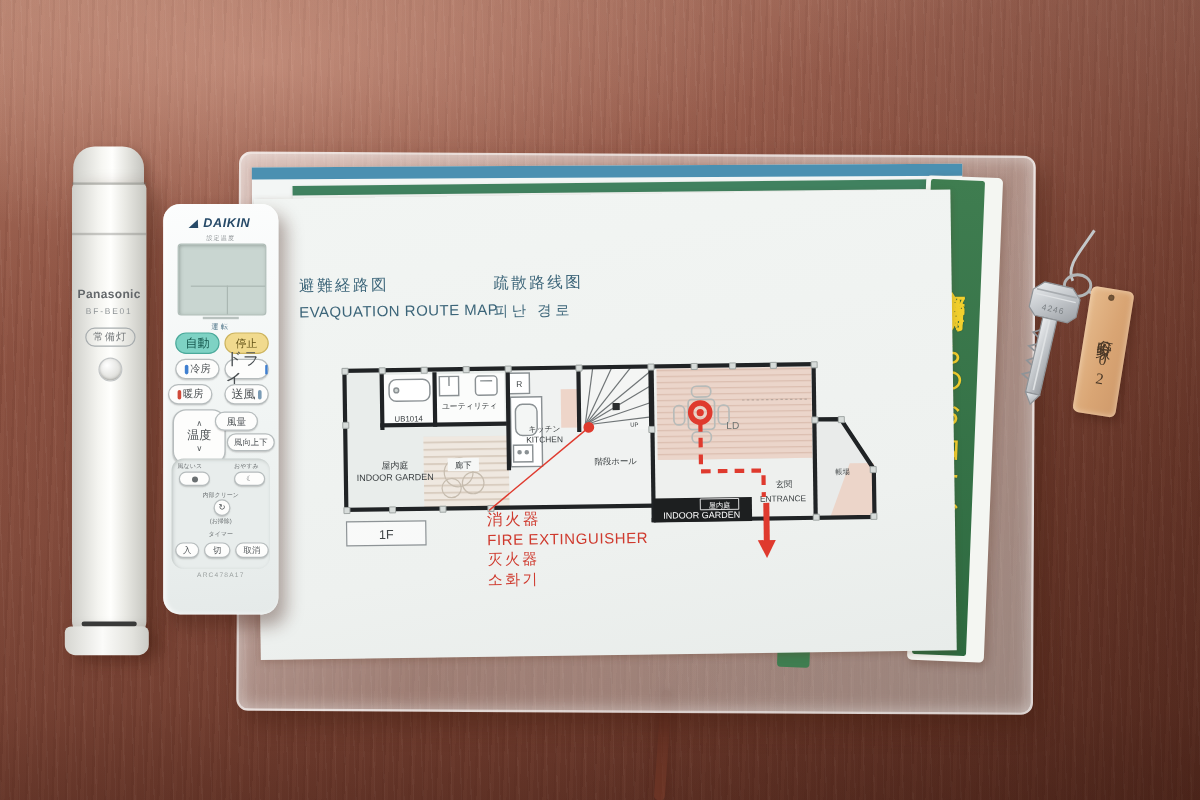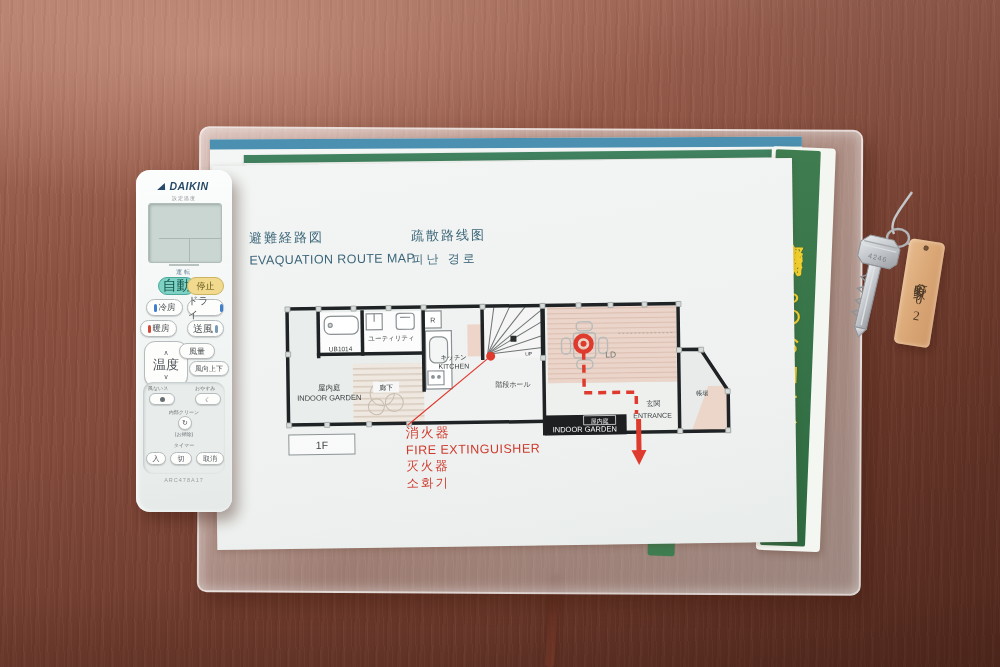--- a/index.html
+++ b/index.html
@@ -221,59 +221,77 @@
     </svg>
 
     <div class="ab" style="left:190px;top:262px;color:#cf3a2e;line-height:16.5px;">
       <div style="font-size:13px;letter-spacing:2px;">消火器</div>
       <div style="font-size:12.5px;letter-spacing:.5px;">FIRE EXTINGUISHER</div>
       <div style="font-size:12.5px;letter-spacing:2px;">灭火器</div>
       <div style="font-size:12.5px;letter-spacing:2px;">소화기</div>
     </div>
   </div>
 
+  <div class="ab" style="left:50px;top:118px;width:80px;height:440px;">
+    <div class="ab" style="left:11px;top:4px;width:59px;height:36px;border-radius:18px 18px 5px 5px;
+         background:linear-gradient(90deg,#cfcfca,#f6f6f2 40%,#fffffd 55%,#e6e6e1 75%,#c4c4bf);box-shadow:4px 3px 8px rgba(60,25,12,.3);"></div>
+    <div class="ab" style="left:10px;top:34px;width:62px;height:378px;border-radius:5px 5px 12px 12px;
+         background:linear-gradient(90deg,#cfcfca,#f4f4f0 35%,#fffffd 52%,#e8e8e3 72%,#c6c6c0);
+         box-shadow:9px 7px 16px rgba(60,25,12,.40);">
+      <div class="ab" style="left:0;top:0;width:62px;height:2px;background:rgba(110,110,105,.45);"></div>
+      <div class="ab" style="left:0;top:42px;width:62px;height:1.5px;background:rgba(130,130,125,.4);"></div>
+      <div class="ab ctr" style="left:0;top:88px;width:62px;font-size:10px;font-weight:bold;color:#63676a;letter-spacing:.3px;">Panasonic</div>
+      <div class="ab ctr" style="left:0;top:105px;width:62px;font-size:7px;color:#8f9496;letter-spacing:1.5px;">BF-BE01</div>
+      <div class="ab ctr" style="left:11px;top:121px;width:40px;height:14px;border:1.5px solid #a8adaf;border-radius:9px;font-size:8.5px;color:#75797b;letter-spacing:1px;">常備灯</div>
+      <div class="ab" style="left:22px;top:146px;width:18px;height:18px;border-radius:50%;
+           background:radial-gradient(circle at 35% 30%,#ffffff,#dededa 70%,#c9c9c5);border:1px solid #c2c5c6;box-shadow:inset 0 -1px 2px rgba(120,120,115,.5);"></div>
+      <div class="ab" style="left:8px;top:366px;width:46px;height:4px;background:#3a3c3c;border-radius:2px;"></div>
+    </div>
+    <div class="ab" style="left:4px;top:404px;width:70px;height:24px;border-radius:5px 5px 9px 9px;
+         background:linear-gradient(90deg,#d6d6d1,#fbfbf9 45%,#e3e3de 80%,#cbcbc6);box-shadow:8px 5px 12px rgba(60,25,12,.40);"></div>
+  </div>
 
   <div class="ab" style="left:136px;top:170px;width:96px;height:342px;border-radius:14px;
        background:linear-gradient(175deg,#fcfdfd,#f0f4f3 55%,#e5eae9);box-shadow:6px 9px 14px rgba(60,25,15,.38), inset 2px 0 4px rgba(255,255,255,.8);">
     <div class="ab ctr" style="left:0;top:10px;width:96px;color:#274a68;">
       <span style="display:inline-block;width:0;height:0;border-left:4px solid transparent;border-right:4px solid transparent;border-bottom:7px solid #274a68;transform:skewX(-28deg);margin-right:2px;"></span>
       <span style="font-size:10.5px;font-weight:bold;font-style:italic;letter-spacing:.5px;">DAIKIN</span>
     </div>
     <div class="ab ctr" style="left:0;top:25px;width:96px;font-size:5px;color:#8a8f92;letter-spacing:1px;">設定温度</div>
     <div class="ab" style="left:12px;top:33px;width:72px;height:58px;background:#c9d6d1;
          border:1px solid #b0bdb8;border-radius:3px;box-shadow:inset 1px 1px 3px rgba(90,100,96,.4);">
       <div class="ab" style="left:10px;top:34px;width:62px;height:1px;background:#aab7b2;"></div>
       <div class="ab" style="left:40px;top:34px;width:1px;height:24px;background:#aab7b2;"></div>
     </div>
     <div class="ab" style="left:33px;top:94px;width:30px;height:2px;background:#b9c2bf;"></div>
     <div class="ab ctr" style="left:0;top:98px;width:96px;font-size:6px;color:#5a7d90;letter-spacing:2px;">運転</div>
 
-    <div class="ab ctr" style="left:10px;top:107px;width:35px;height:16px;background:#7ed2c4;border:1px solid #4aa99a;border-radius:9px;font-size:14px;color:#14564c;margin-left:12px;">自動</div>
+    <div class="ab ctr" style="left:10px;top:107px;width:35px;height:16px;background:#7ed2c4;border:1px solid #4aa99a;border-radius:9px;font-size:10px;color:#14564c;">自動</div>
     <div class="ab ctr" style="left:51px;top:107px;width:35px;height:16px;background:#f1da8e;border:1px solid #cdb45e;border-radius:9px;font-size:9px;color:#5f4f14;text-align:center;">停止</div>
 
     <div class="ab pill" style="left:10px;top:129px;width:35px;height:15px;font-size:8.5px;">
       <span style="width:3px;height:8px;background:#3f7fd0;border-radius:2px;margin-right:2px;"></span>
       <span>冷房</span>
     </div>
-    <div class="ab pill" style="left:51px;top:129px;width:35px;height:15px;font-size:10px;">
+    <div class="ab pill" style="left:51px;top:129px;width:35px;height:15px;font-size:14px;">
       <span>ドライ</span>
       <span style="width:3px;height:8px;background:#3f7fd0;border-radius:2px;margin-left:2px;"></span>
     </div>
     <div class="ab pill" style="left:4px;top:150px;width:35px;height:15px;font-size:8.5px;">
       <span style="width:3px;height:8px;background:#d04a3a;border-radius:2px;margin-right:2px;"></span>
       <span>暖房</span>
     </div>
     <div class="ab pill" style="left:51px;top:150px;width:35px;height:15px;font-size:10px;">
       <span>送風</span>
       <span style="width:3px;height:8px;background:#7a9bb5;border-radius:2px;margin-left:2px;"></span>
     </div>
 
     <div class="ab pill" style="left:8px;top:171px;width:42px;height:44px;border-radius:11px;flex-direction:column;line-height:1;">
       <span style="font-size:7px;color:#5a5f62;">∧</span>
-      <span style="font-size:13px;margin:2px 0;">温度</span>
+      <span style="font-size:10px;margin:2px 0;">温度</span>
       <span style="font-size:7px;color:#5a5f62;">∨</span>
     </div>
     <div class="ab pill" style="left:43px;top:173px;width:34px;height:14px;font-size:8px;">風量</div>
     <div class="ab pill" style="left:53px;top:191px;width:38px;height:13px;font-size:7px;">風向上下</div>
 
     <div class="ab" style="left:7px;top:212px;width:82px;height:92px;background:#e8edec;border-radius:10px;box-shadow:inset 1px 1px 3px rgba(130,140,137,.45);">
       <div class="ab" style="left:5px;top:3px;font-size:5px;color:#6a6f71;">風ないス</div>
       <div class="ab pill" style="left:6px;top:11px;width:24px;height:10px;">
         <span style="width:5px;height:5px;border-radius:50%;background:#6a6f71;"></span>
       </div>

